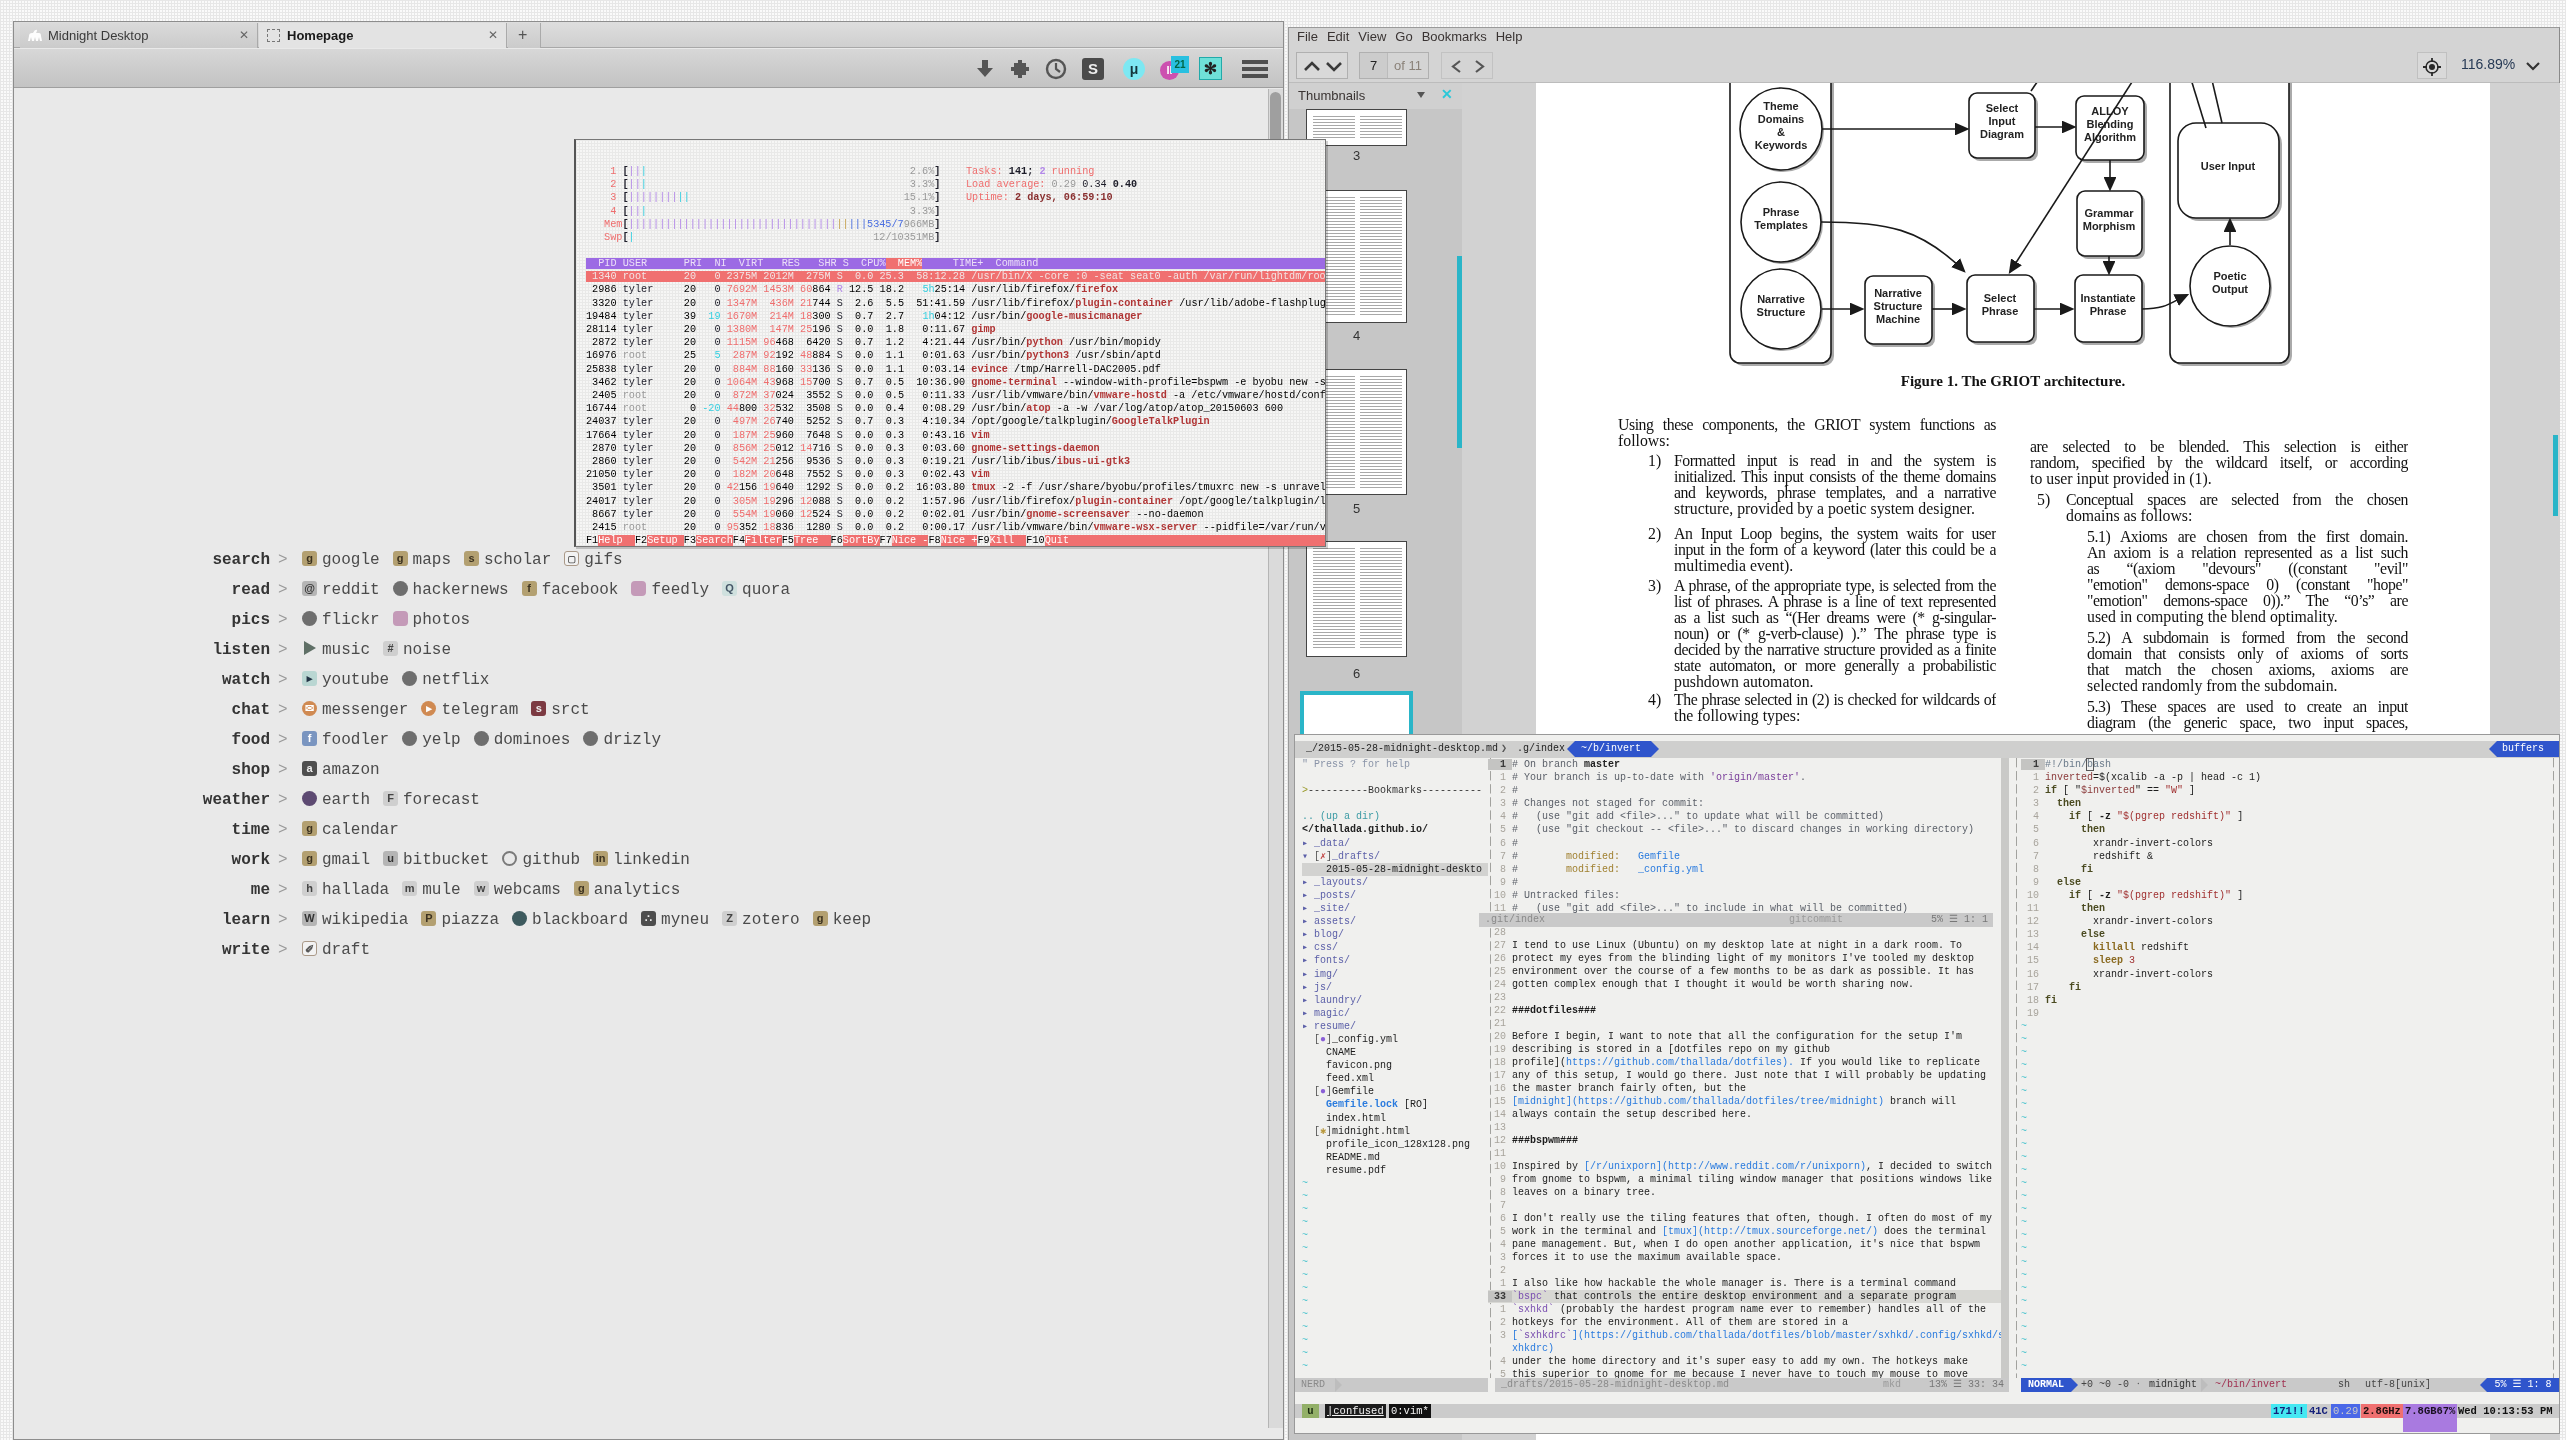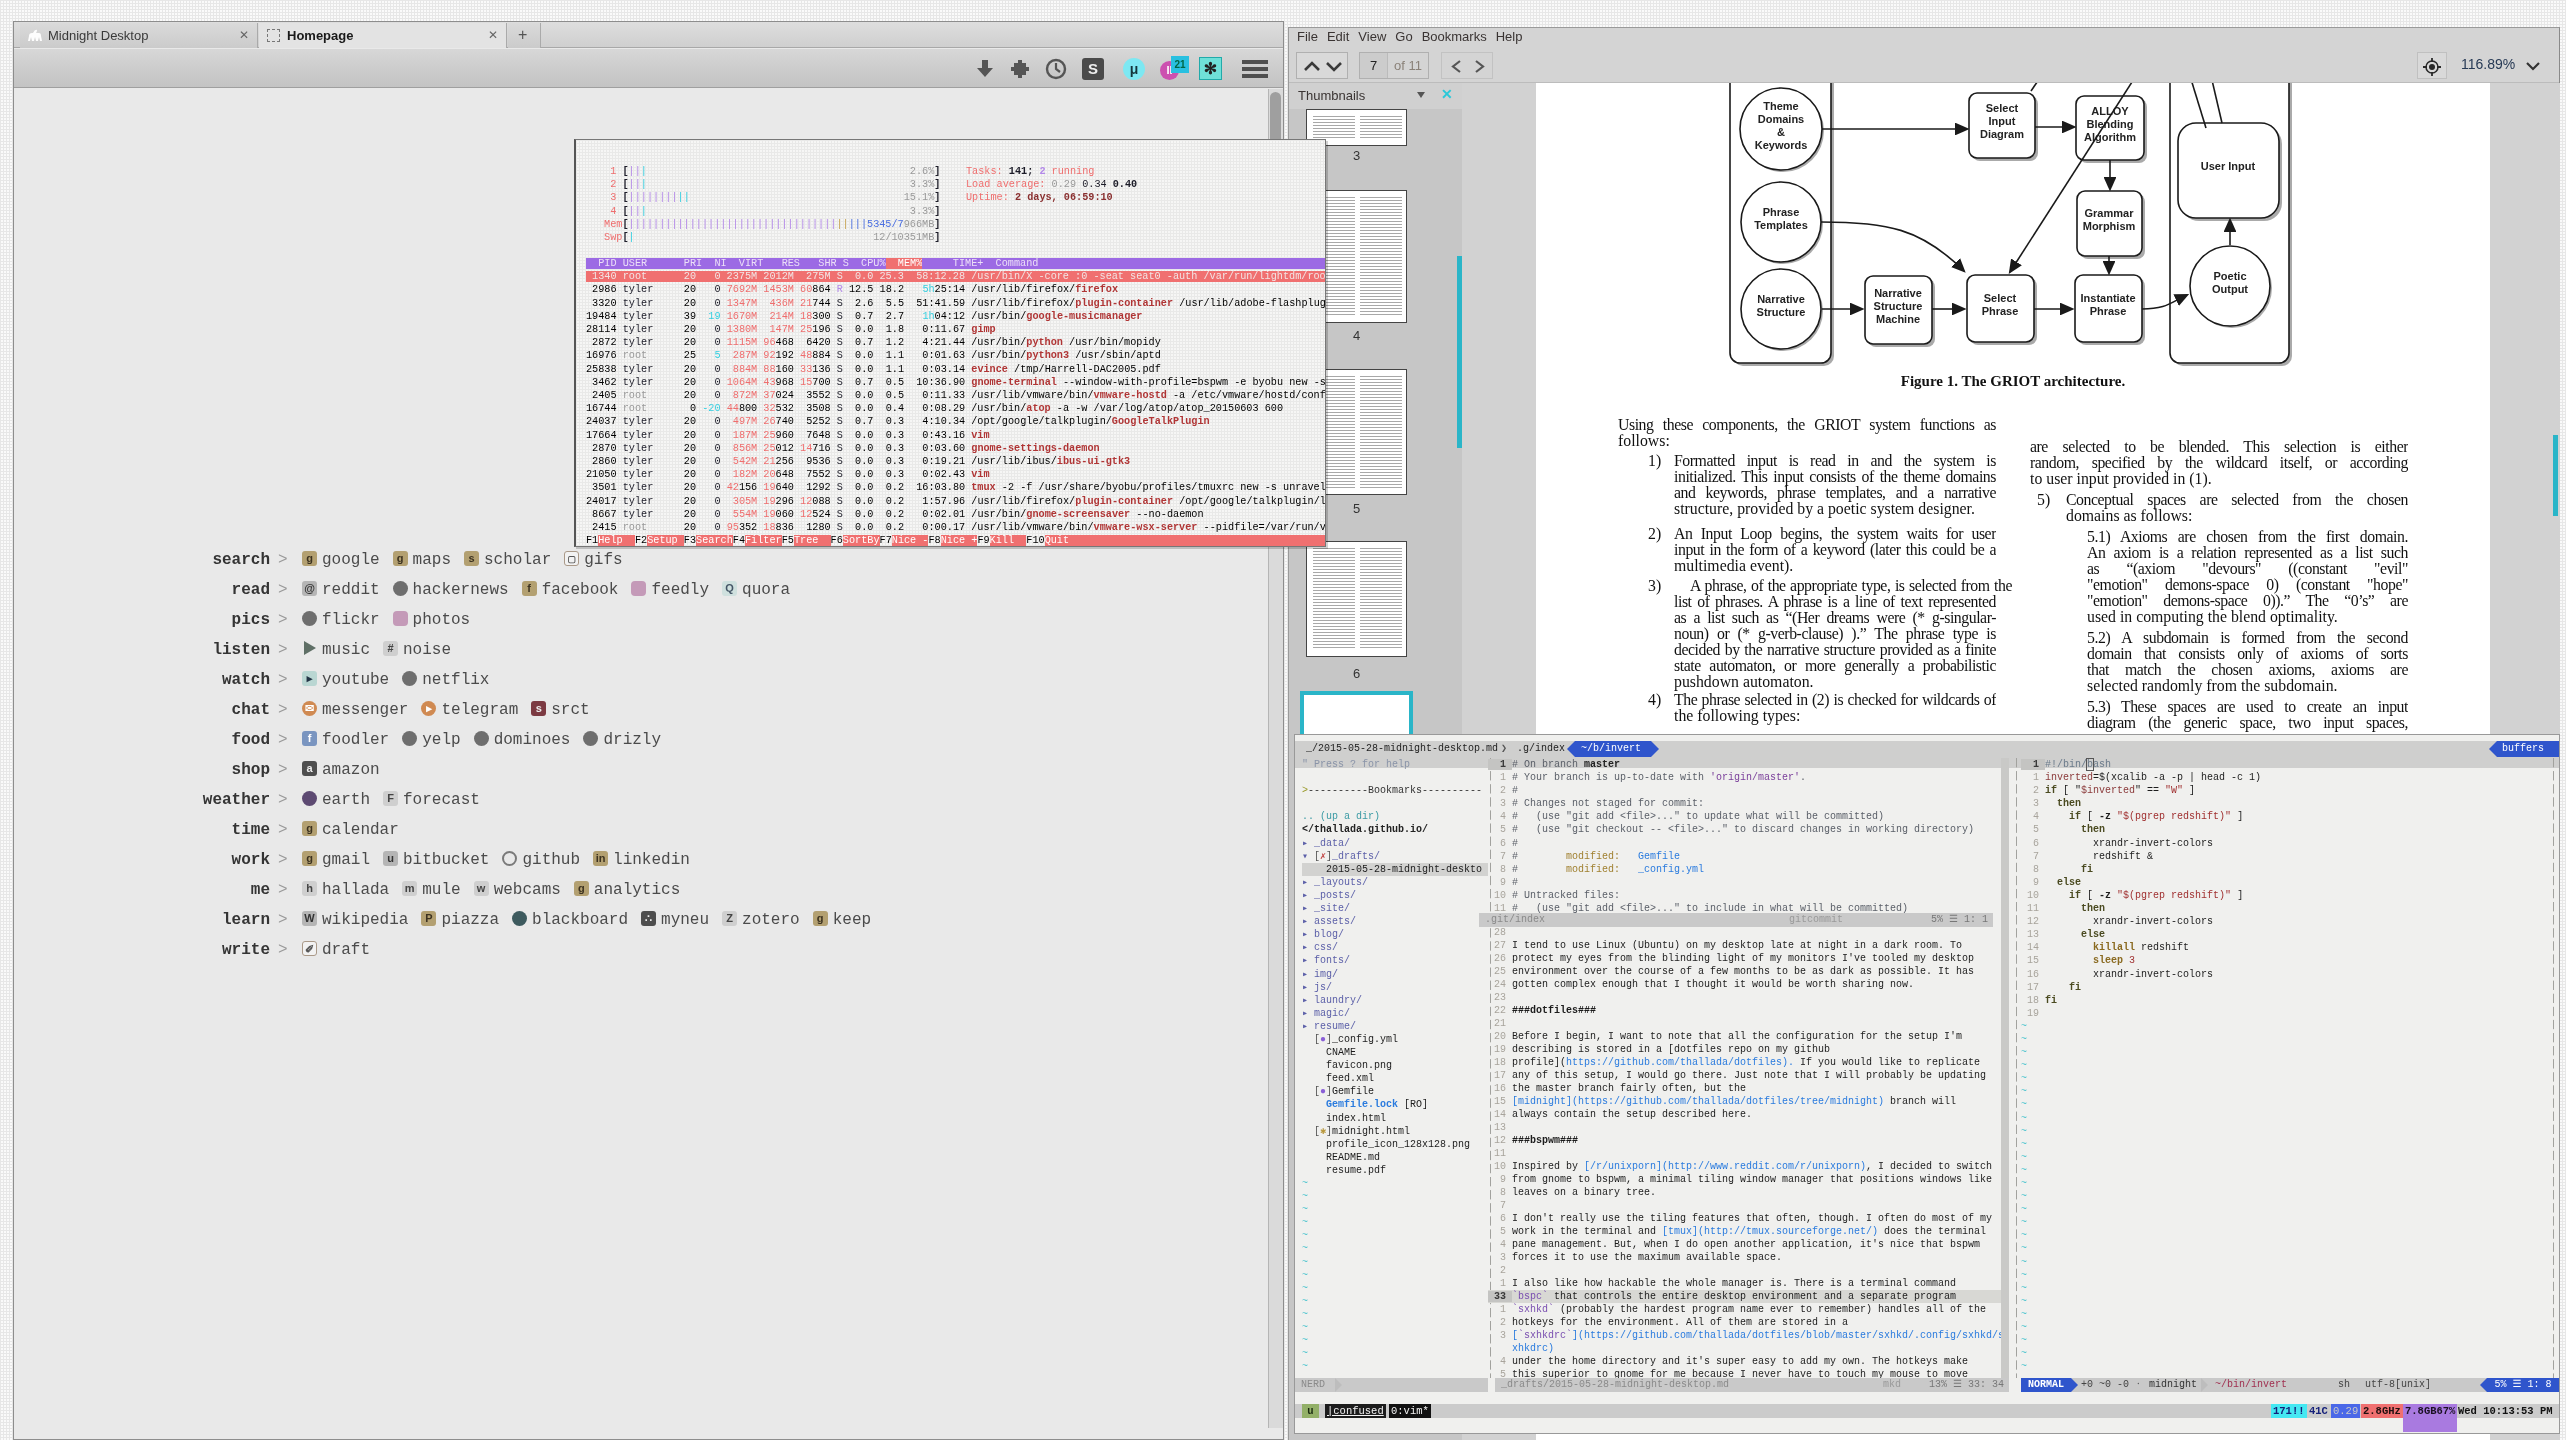--- a/index.html
+++ b/index.html
@@ -333,21 +333,21 @@
 <div class="paper pline" style="left:112px;top:370px;width:24px;font-size:15.8px;line-height:16px;">1)</div>
 <div class="paper pline jline" style="left:138px;top:370px;width:322px;font-size:15.8px;line-height:16px;">Formatted input is read in and the system is</div>
 <div class="paper pline jline" style="left:138px;top:386px;width:322px;font-size:15.8px;line-height:16px;">initialized.  This input consists of the theme domains</div>
 <div class="paper pline jline" style="left:138px;top:402px;width:322px;font-size:15.8px;line-height:16px;">and keywords, phrase templates, and a narrative</div>
 <div class="paper pline" style="left:138px;top:418px;width:322px;font-size:15.8px;line-height:16px;">structure, provided by a poetic system designer.</div>
 <div class="paper pline" style="left:112px;top:443px;width:24px;font-size:15.8px;line-height:16px;">2)</div>
 <div class="paper pline jline" style="left:138px;top:443px;width:322px;font-size:15.8px;line-height:16px;">An Input Loop begins, the system waits for user</div>
 <div class="paper pline jline" style="left:138px;top:459px;width:322px;font-size:15.8px;line-height:16px;">input in the form of a keyword (later this could be a</div>
 <div class="paper pline" style="left:138px;top:475px;width:322px;font-size:15.8px;line-height:16px;">multimedia event).</div>
 <div class="paper pline" style="left:112px;top:495px;width:24px;font-size:15.8px;line-height:16px;">3)</div>
-<div class="paper pline jline" style="left:138px;top:495px;width:322px;font-size:15.8px;line-height:16px;margin-left:16px;">A phrase, of the appropriate type, is selected from the</div>
+<div class="paper pline jline" style="left:138px;top:495px;width:322px;font-size:15.8px;line-height:16px;">A phrase, of the appropriate type, is selected from the</div>
 <div class="paper pline jline" style="left:138px;top:511px;width:322px;font-size:15.8px;line-height:16px;">list of phrases.  A phrase is a line of text represented</div>
 <div class="paper pline jline" style="left:138px;top:527px;width:322px;font-size:15.8px;line-height:16px;">as a list such as “(Her dreams were  (*  g-singular-</div>
 <div class="paper pline jline" style="left:138px;top:543px;width:322px;font-size:15.8px;line-height:16px;">noun) or   (* g-verb-clause)  ).”   The phrase type is</div>
 <div class="paper pline jline" style="left:138px;top:559px;width:322px;font-size:15.8px;line-height:16px;">decided by the narrative structure provided as a finite</div>
 <div class="paper pline jline" style="left:138px;top:575px;width:322px;font-size:15.8px;line-height:16px;">state automaton, or more generally a probabilistic</div>
 <div class="paper pline" style="left:138px;top:591px;width:322px;font-size:15.8px;line-height:16px;">pushdown automaton.</div>
 <div class="paper pline" style="left:112px;top:609px;width:24px;font-size:15.8px;line-height:16px;">4)</div>
 <div class="paper pline jline" style="left:138px;top:609px;width:322px;font-size:15.8px;line-height:16px;">The phrase selected in (2) is checked for wildcards of</div>
 <div class="paper pline" style="left:138px;top:625px;width:322px;font-size:15.8px;line-height:16px;">the following types:</div>
 <div class="paper pline jline" style="left:494px;top:356px;width:378px;font-size:15.8px;line-height:16px;">are selected to be blended.   This selection is either</div>
@@ -368,21 +368,21 @@
 <div class="paper pline" style="left:551px;top:595px;width:321px;font-size:15.8px;line-height:16px;">selected randomly from the subdomain.</div>
 <div class="paper pline jline" style="left:551px;top:616px;width:321px;font-size:15.8px;line-height:16px;">5.3)  These  spaces  are  used  to  create  an  input</div>
 <div class="paper pline jline" style="left:551px;top:632px;width:321px;font-size:15.8px;line-height:16px;">diagram  (the  generic  space,  two  input  spaces,</div>
 </div>
 <div class="abs" style="right:2px;top:352px;width:5px;height:81px;background:#2ab5c8;"></div>
 </div>
 </div>
 <style>
 #term{left:1294px;top:734px;width:1266px;height:700px;background:#f0f0ee;border:1px solid #999;}
 #term pre{font-size:10px;line-height:13.1px;color:#1c1c1c;}
-#tabline{position:absolute;left:0;top:6px;width:100%;height:27px;background:#cfcfce;font-family:"Liberation Mono",monospace;font-size:10px;line-height:16px;color:#222;}
+#tabline{position:absolute;left:0;top:6px;width:100%;height:17px;background:#cfcfce;font-family:"Liberation Mono",monospace;font-size:10px;line-height:16px;color:#222;}
 .tl-blue{position:absolute;background:#2f55cc;color:#fff;height:16px;line-height:16px;}
 .arrL{position:absolute;width:0;height:0;border-top:8px solid transparent;border-bottom:8px solid transparent;}
 .tn{color:#a8a49c;}
 .tcn{background:#c4c4c2;color:#3a3a3a;font-weight:bold;}
 .dir{color:#5b5fa8;}
 .hlp{color:#8a94a8;}
 .upd{color:#3a9aa4;}
 .tld{color:#4cc4ce;}
 .lnk{color:#2a7bde;}
 .cod{color:#7a4fb0;}

